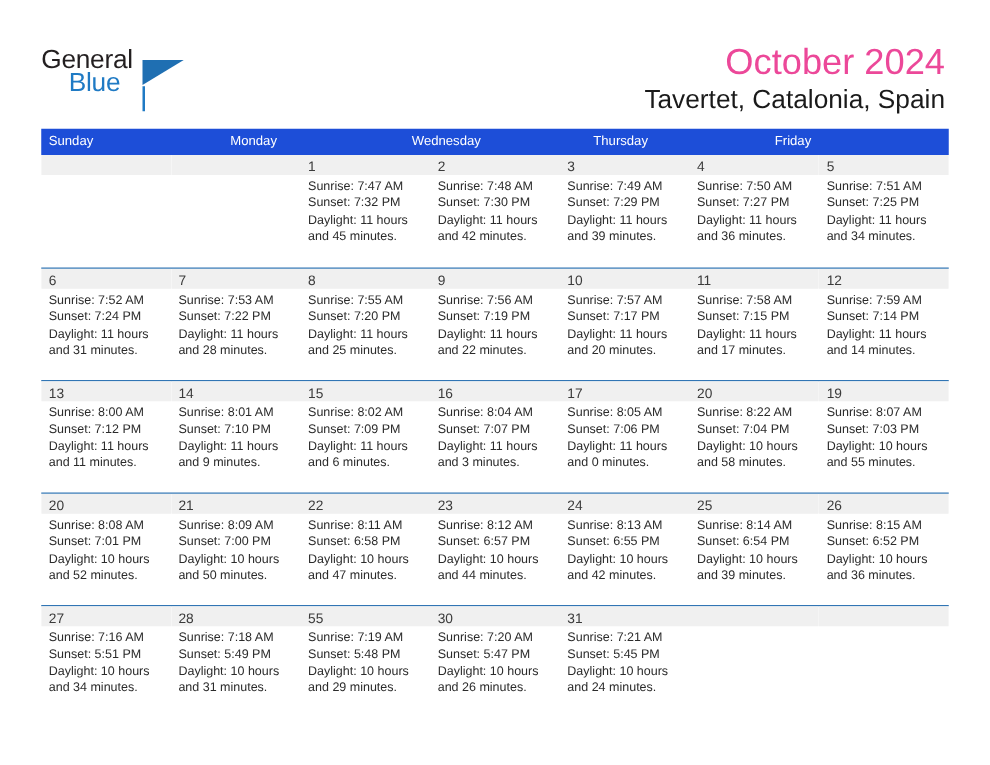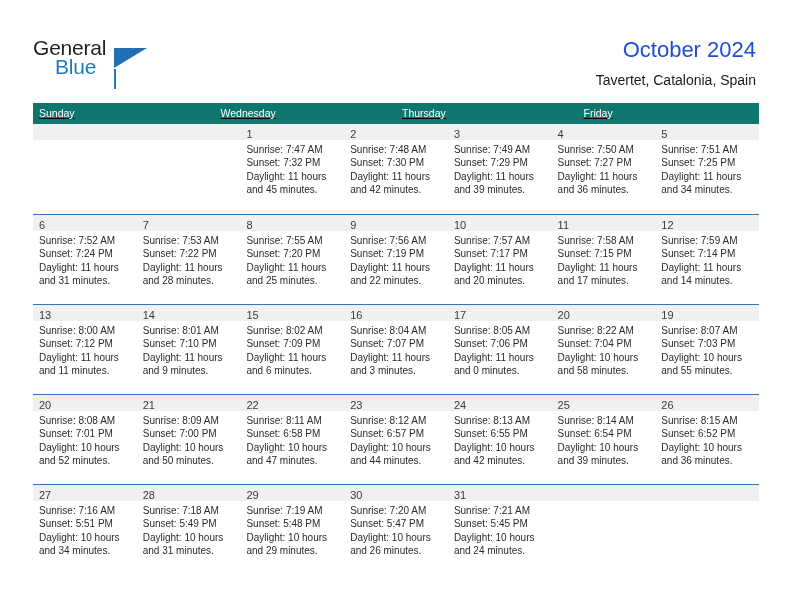--- a/index.html
+++ b/index.html
@@ -74,46 +74,45 @@
     background: #1f7ac4;
   }
 
   .title-block {
     position: absolute;
     right: 36px;
     top: 34px;
     text-align: right;
   }
   .cal-title {
-    font-size: 22px;
-    color: #1d4ed8;
+    font-size: 29px;
+    color: #ec4899;
     line-height: 32px;
     white-space: nowrap;
   }
   .cal-subtitle {
-    font-size: 14px;
+    font-size: 21px;
     color: #1a1a1a;
     line-height: 20px;
     margin-top: 4px;
     white-space: nowrap;
   }
 
   
   .calendar {
     position: absolute;
     left: 33px;
     top: 103px;
     width: 726px;
   }
   .weekday-row {
     display: flex;
     width: 100%;
-    background: #0f766e;
+    background: #1d4ed8;
     height: 21px;
-    text-decoration: underline;
   }
   .weekday {
     flex: 1 1 0;
     box-sizing: border-box;
     padding-left: 6px;
     font-size: 10.5px;
     color: #ffffff;
     line-height: 21px;
     white-space: nowrap;
     overflow: hidden;
@@ -178,20 +177,21 @@
     <div class="title-block">
       <div class="cal-title">October 2024</div>
       <div class="cal-subtitle">Tavertet, Catalonia, Spain</div>
     </div>
 
   </div>
 
   <div class="calendar">
     <div class="weekday-row" id="weekday-row">
         <div class="weekday">Sunday</div>
+        <div class="weekday">Monday</div>
         <div class="weekday">Wednesday</div>
         <div class="weekday">Thursday</div>
         <div class="weekday">Friday</div>
       </div>
     <div id="weeks-container">
         <div class="week-row first">
           <div class="day-cell empty">
             <div class="day-number-band"><span class="day-number"></span></div>
           </div>
           <div class="day-cell empty">
@@ -451,21 +451,21 @@
           <div class="day-cell">
             <div class="day-number-band"><span class="day-number">28</span></div>
             <div class="day-info">
               <div>Sunrise: 7:18 AM</div>
               <div>Sunset: 5:49 PM</div>
               <div>Daylight: 10 hours</div>
               <div>and 31 minutes.</div>
             </div>
           </div>
           <div class="day-cell">
-            <div class="day-number-band"><span class="day-number">29</span></div>
+            <div class="day-number-band"><span class="day-number">55</span></div>
             <div class="day-info">
               <div>Sunrise: 7:19 AM</div>
               <div>Sunset: 5:48 PM</div>
               <div>Daylight: 10 hours</div>
               <div>and 29 minutes.</div>
             </div>
           </div>
           <div class="day-cell">
             <div class="day-number-band"><span class="day-number">30</span></div>
             <div class="day-info">

